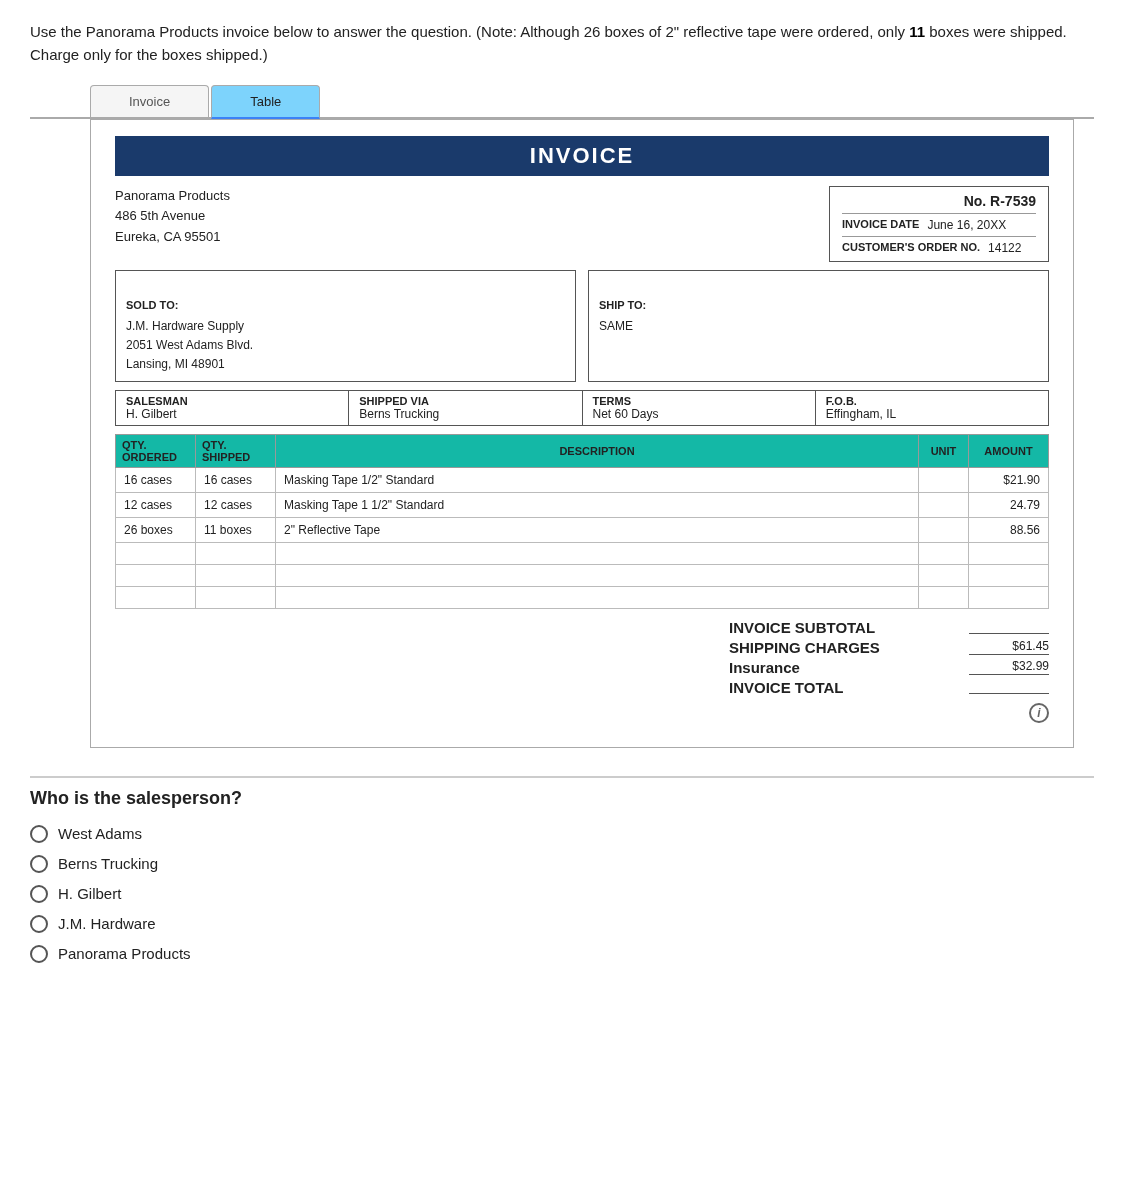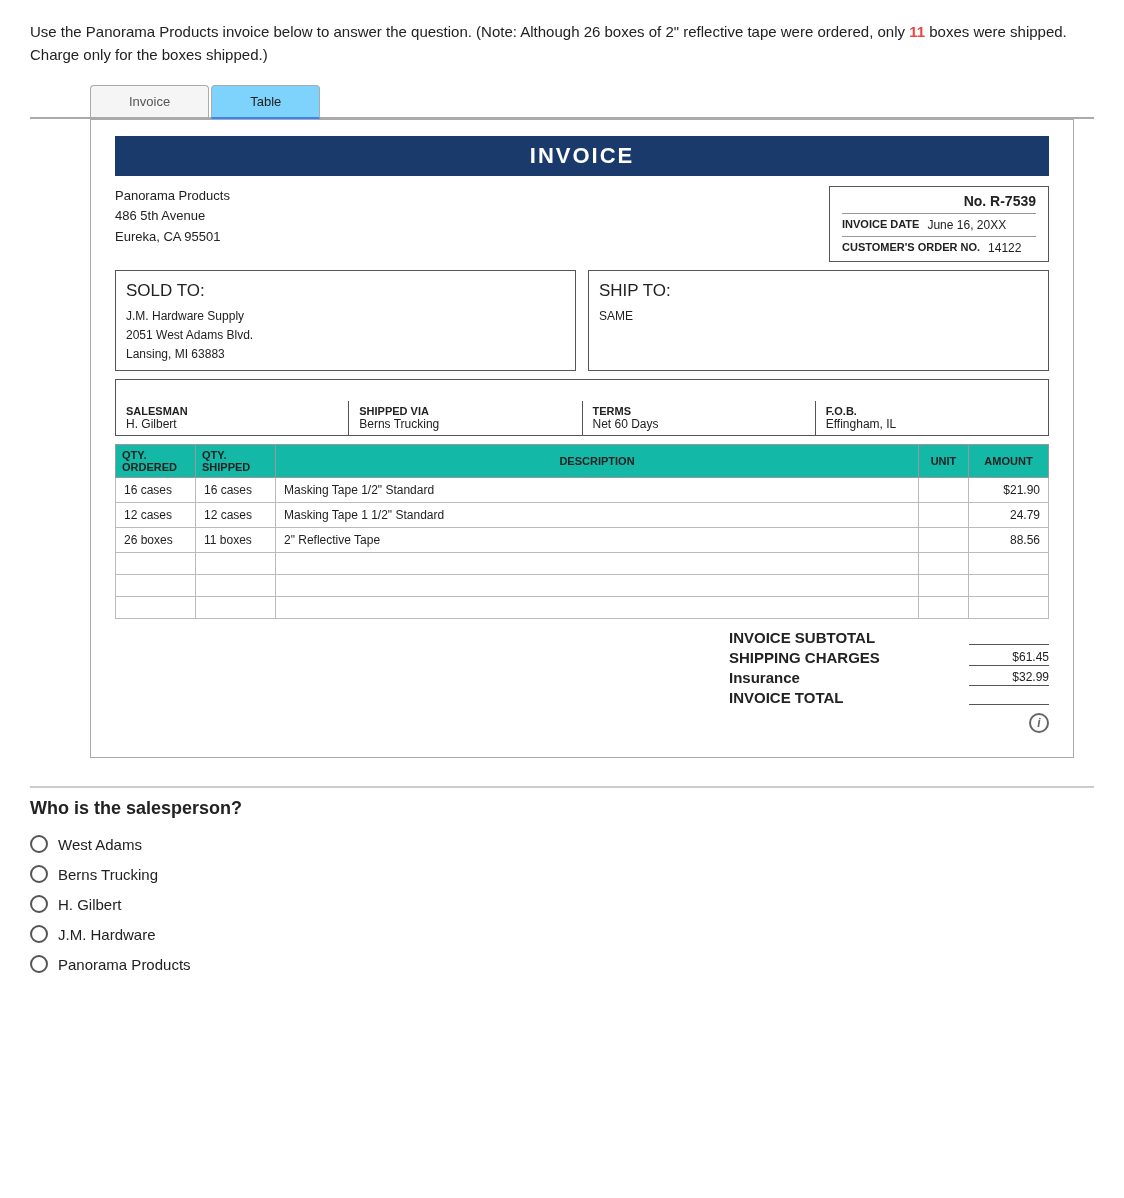--- a/index.html
+++ b/index.html
@@ -10,21 +10,21 @@
       font-size: 14px;
       padding: 20px 30px;
       max-width: 1124px;
     }
 
     .instruction {
       font-size: 15px;
       line-height: 1.55;
       margin-bottom: 18px;
     }
-    .highlight-orange { color: #ef4444; font-weight: bold; }
+    .highlight-orange { color: #000000; font-weight: bold; }
 
     
     .tabs-row {
       display: flex;
       align-items: flex-end;
       border-bottom: 2px solid #aaa;
       margin-bottom: 0;
       gap: 0;
       padding-left: 60px;
     }
@@ -110,34 +110,33 @@
       margin-bottom: 8px;
     }
     .address-box {
       border: 1px solid #555;
       flex: 1;
       padding: 6px 10px;
       font-size: 12px;
       line-height: 1.6;
       min-height: 70px;
     }
-    .address-box .box-label { font-weight: normal; font-size: 17px; margin-bottom: 3px; }
+    .address-box .box-label { font-weight: bold; font-size: 11px; margin-bottom: 3px; margin-top: 20px; }
 
     
     .salesman-row {
       display: flex;
       border: 1px solid #555;
       margin-bottom: 8px;
     }
     .salesman-cell {
       border-right: 1px solid #555;
       padding: 4px 10px;
       font-size: 12px;
       flex: 1;
-      margin-top: 21px;
     }
     .salesman-cell:last-child { border-right: none; }
     .salesman-cell .cell-label { font-weight: bold; font-size: 11px; }
     .salesman-cell .cell-value { font-size: 12px; }
 
     
     .items-table {
       width: 100%;
       border-collapse: collapse;
       font-size: 12px;
@@ -283,21 +282,21 @@
         <span class="meta-value">14122</span>
       </div>
     </div>
   </div>
 
   <div class="address-row">
     <div class="address-box">
       <div class="box-label">SOLD TO:</div>
       <div>J.M. Hardware Supply</div>
       <div>2051 West Adams Blvd.</div>
-      <div>Lansing, MI 63883</div>
+      <div>Lansing, MI 48901</div>
     </div>
     <div class="address-box">
       <div class="box-label">SHIP TO:</div>
       <div>SAME</div>
     </div>
   </div>
 
   <div class="salesman-row">
     <div class="salesman-cell">
       <div class="cell-label">SALESMAN</div>

